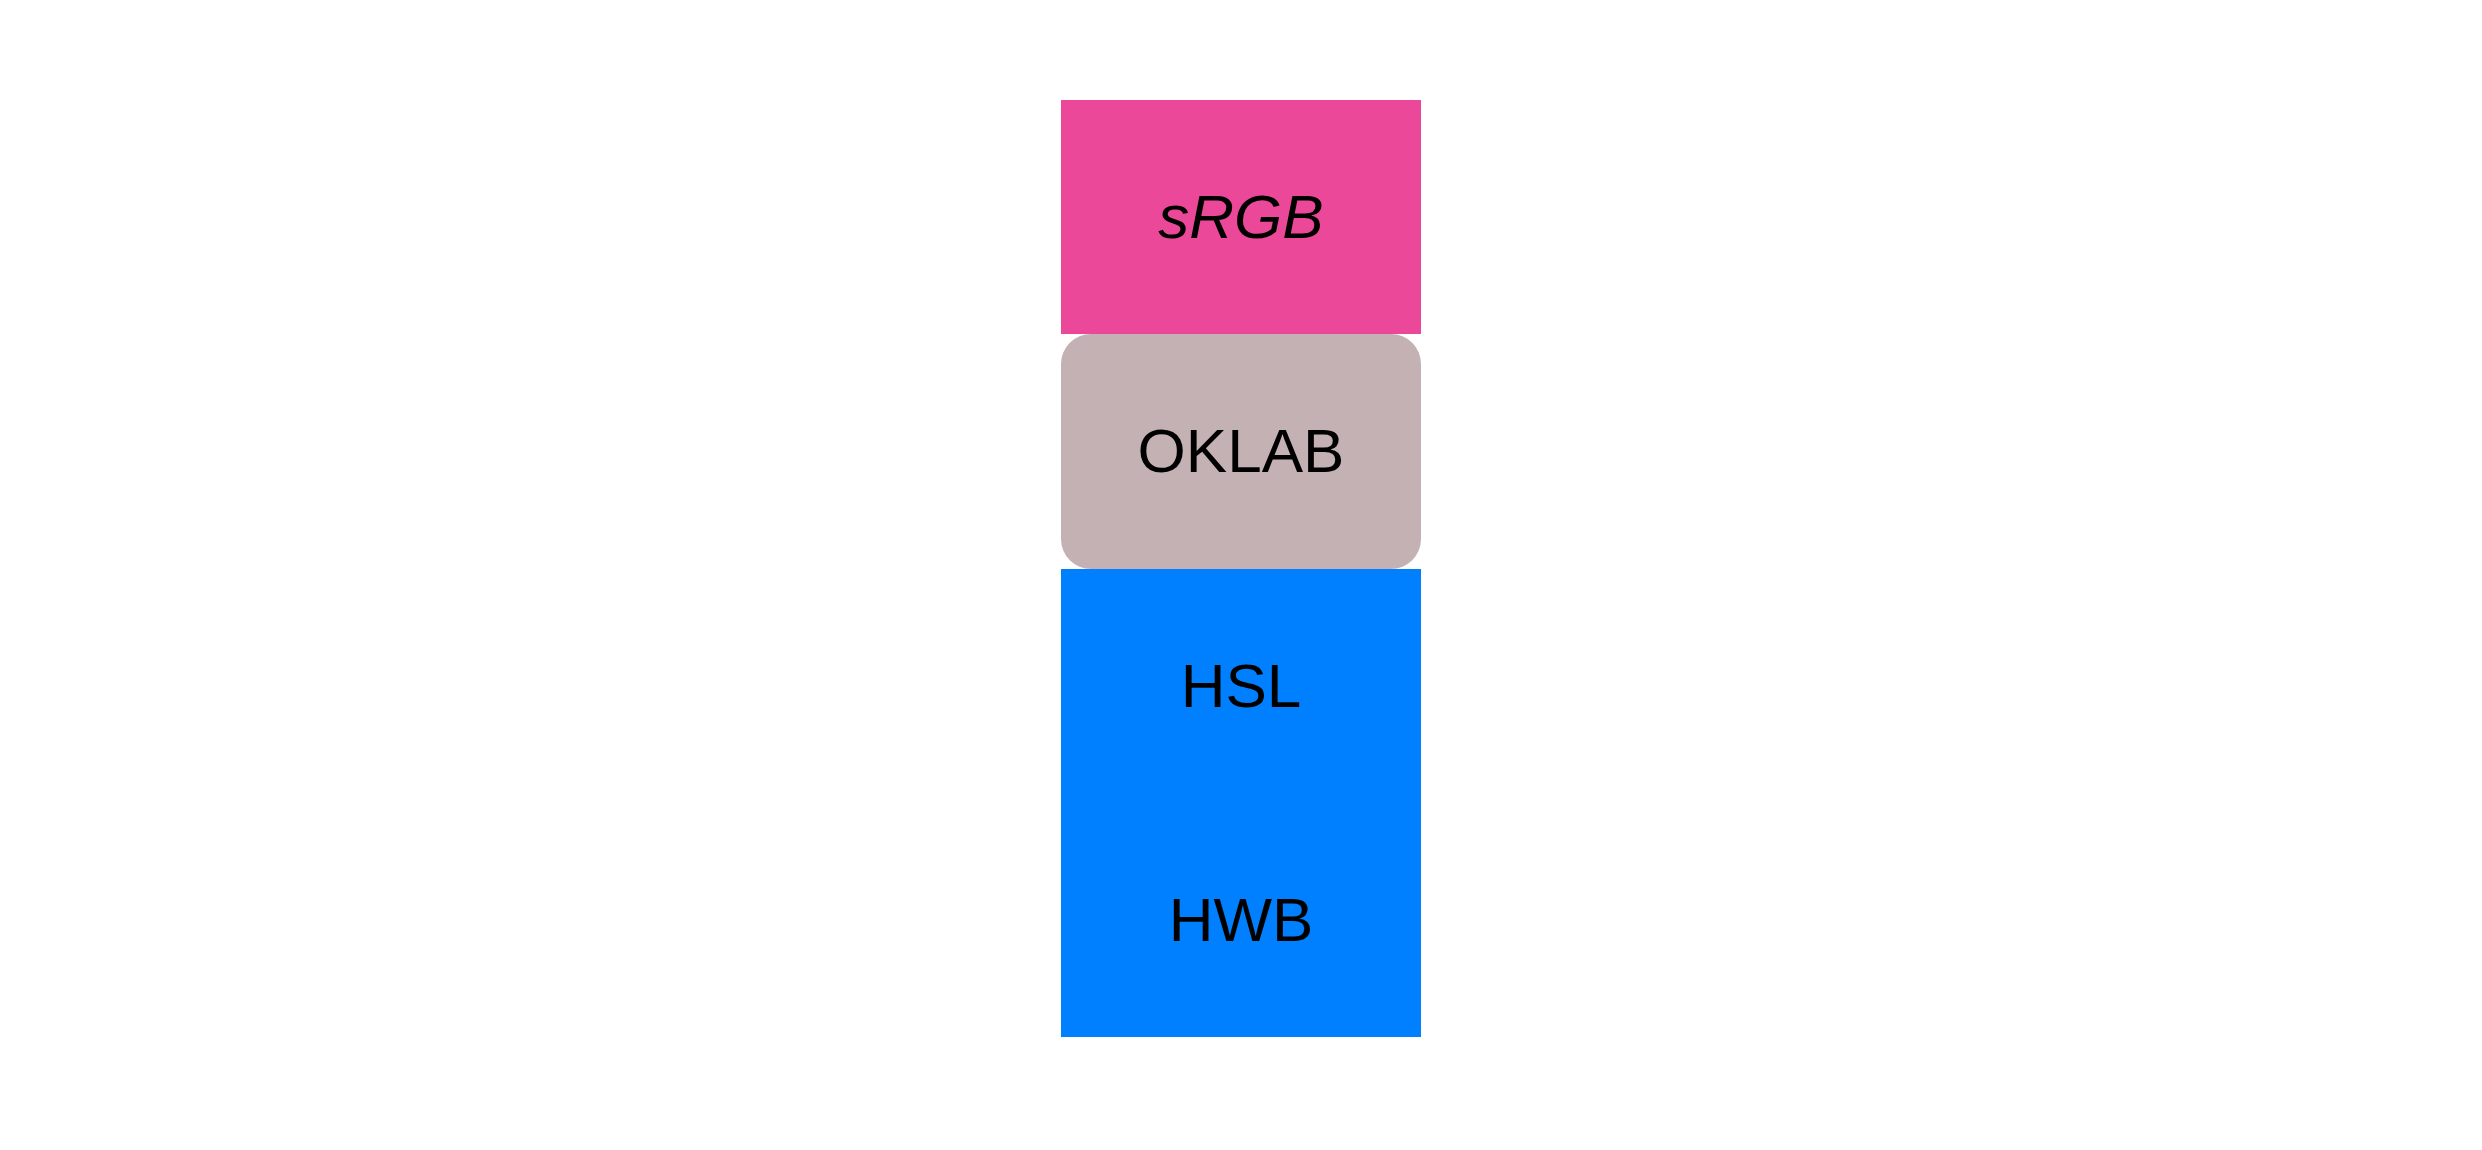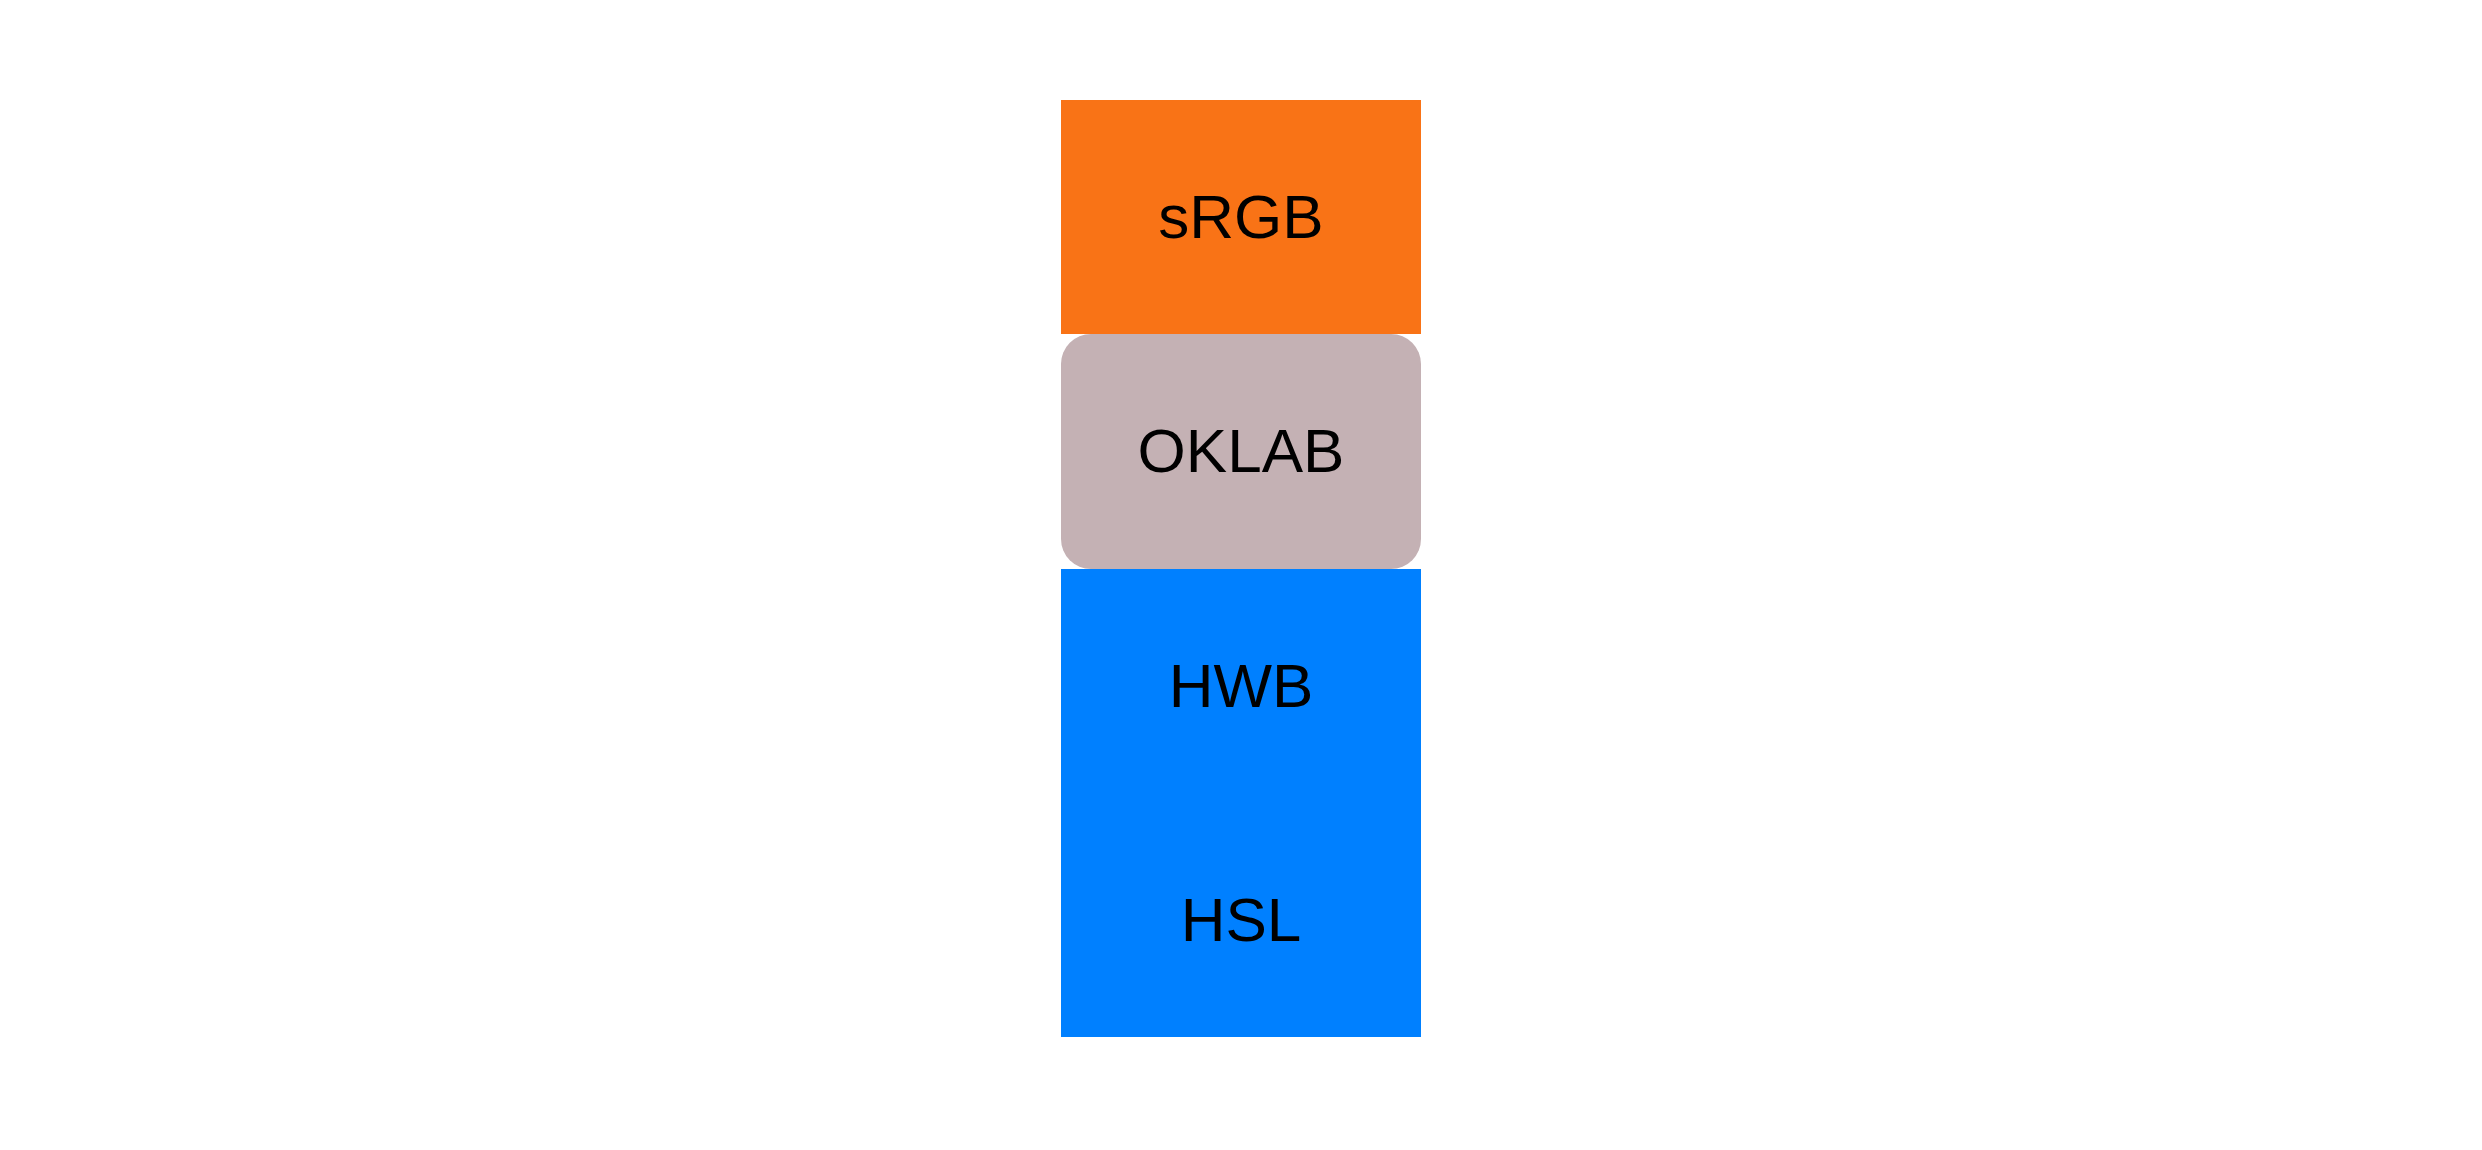--- a/index.html
+++ b/index.html
@@ -32,29 +32,29 @@
     font-size: 62px;
     line-height: 1;
     white-space: nowrap;
   }
 </style>
 </head>
 <body style="background-color: rgb(255, 255, 255);">
 
 <div class="stack" style="color: rgb(0, 0, 0);">
 
-  <div class="swatch" style="background-color: #f97316;">
+  <div class="swatch" style="background-color: #ec4899; font-style: italic;">
     <span class="swatch-label">sRGB</span>
   </div>
 
   <div class="swatch" style="background-color: rgb(196, 177, 180); border-radius: 30px;">
     <span class="swatch-label">OKLAB</span>
   </div>
 
   <div class="swatch" style="background-color: rgb(0, 128, 255);">
-    <span class="swatch-label">HWB</span>
+    <span class="swatch-label">HSL</span>
   </div>
 
   <div class="swatch" style="background-color: rgb(0, 128, 255);">
-    <span class="swatch-label">HSL</span>
+    <span class="swatch-label">HWB</span>
   </div>
 
 </div>
 
 </body></html>

